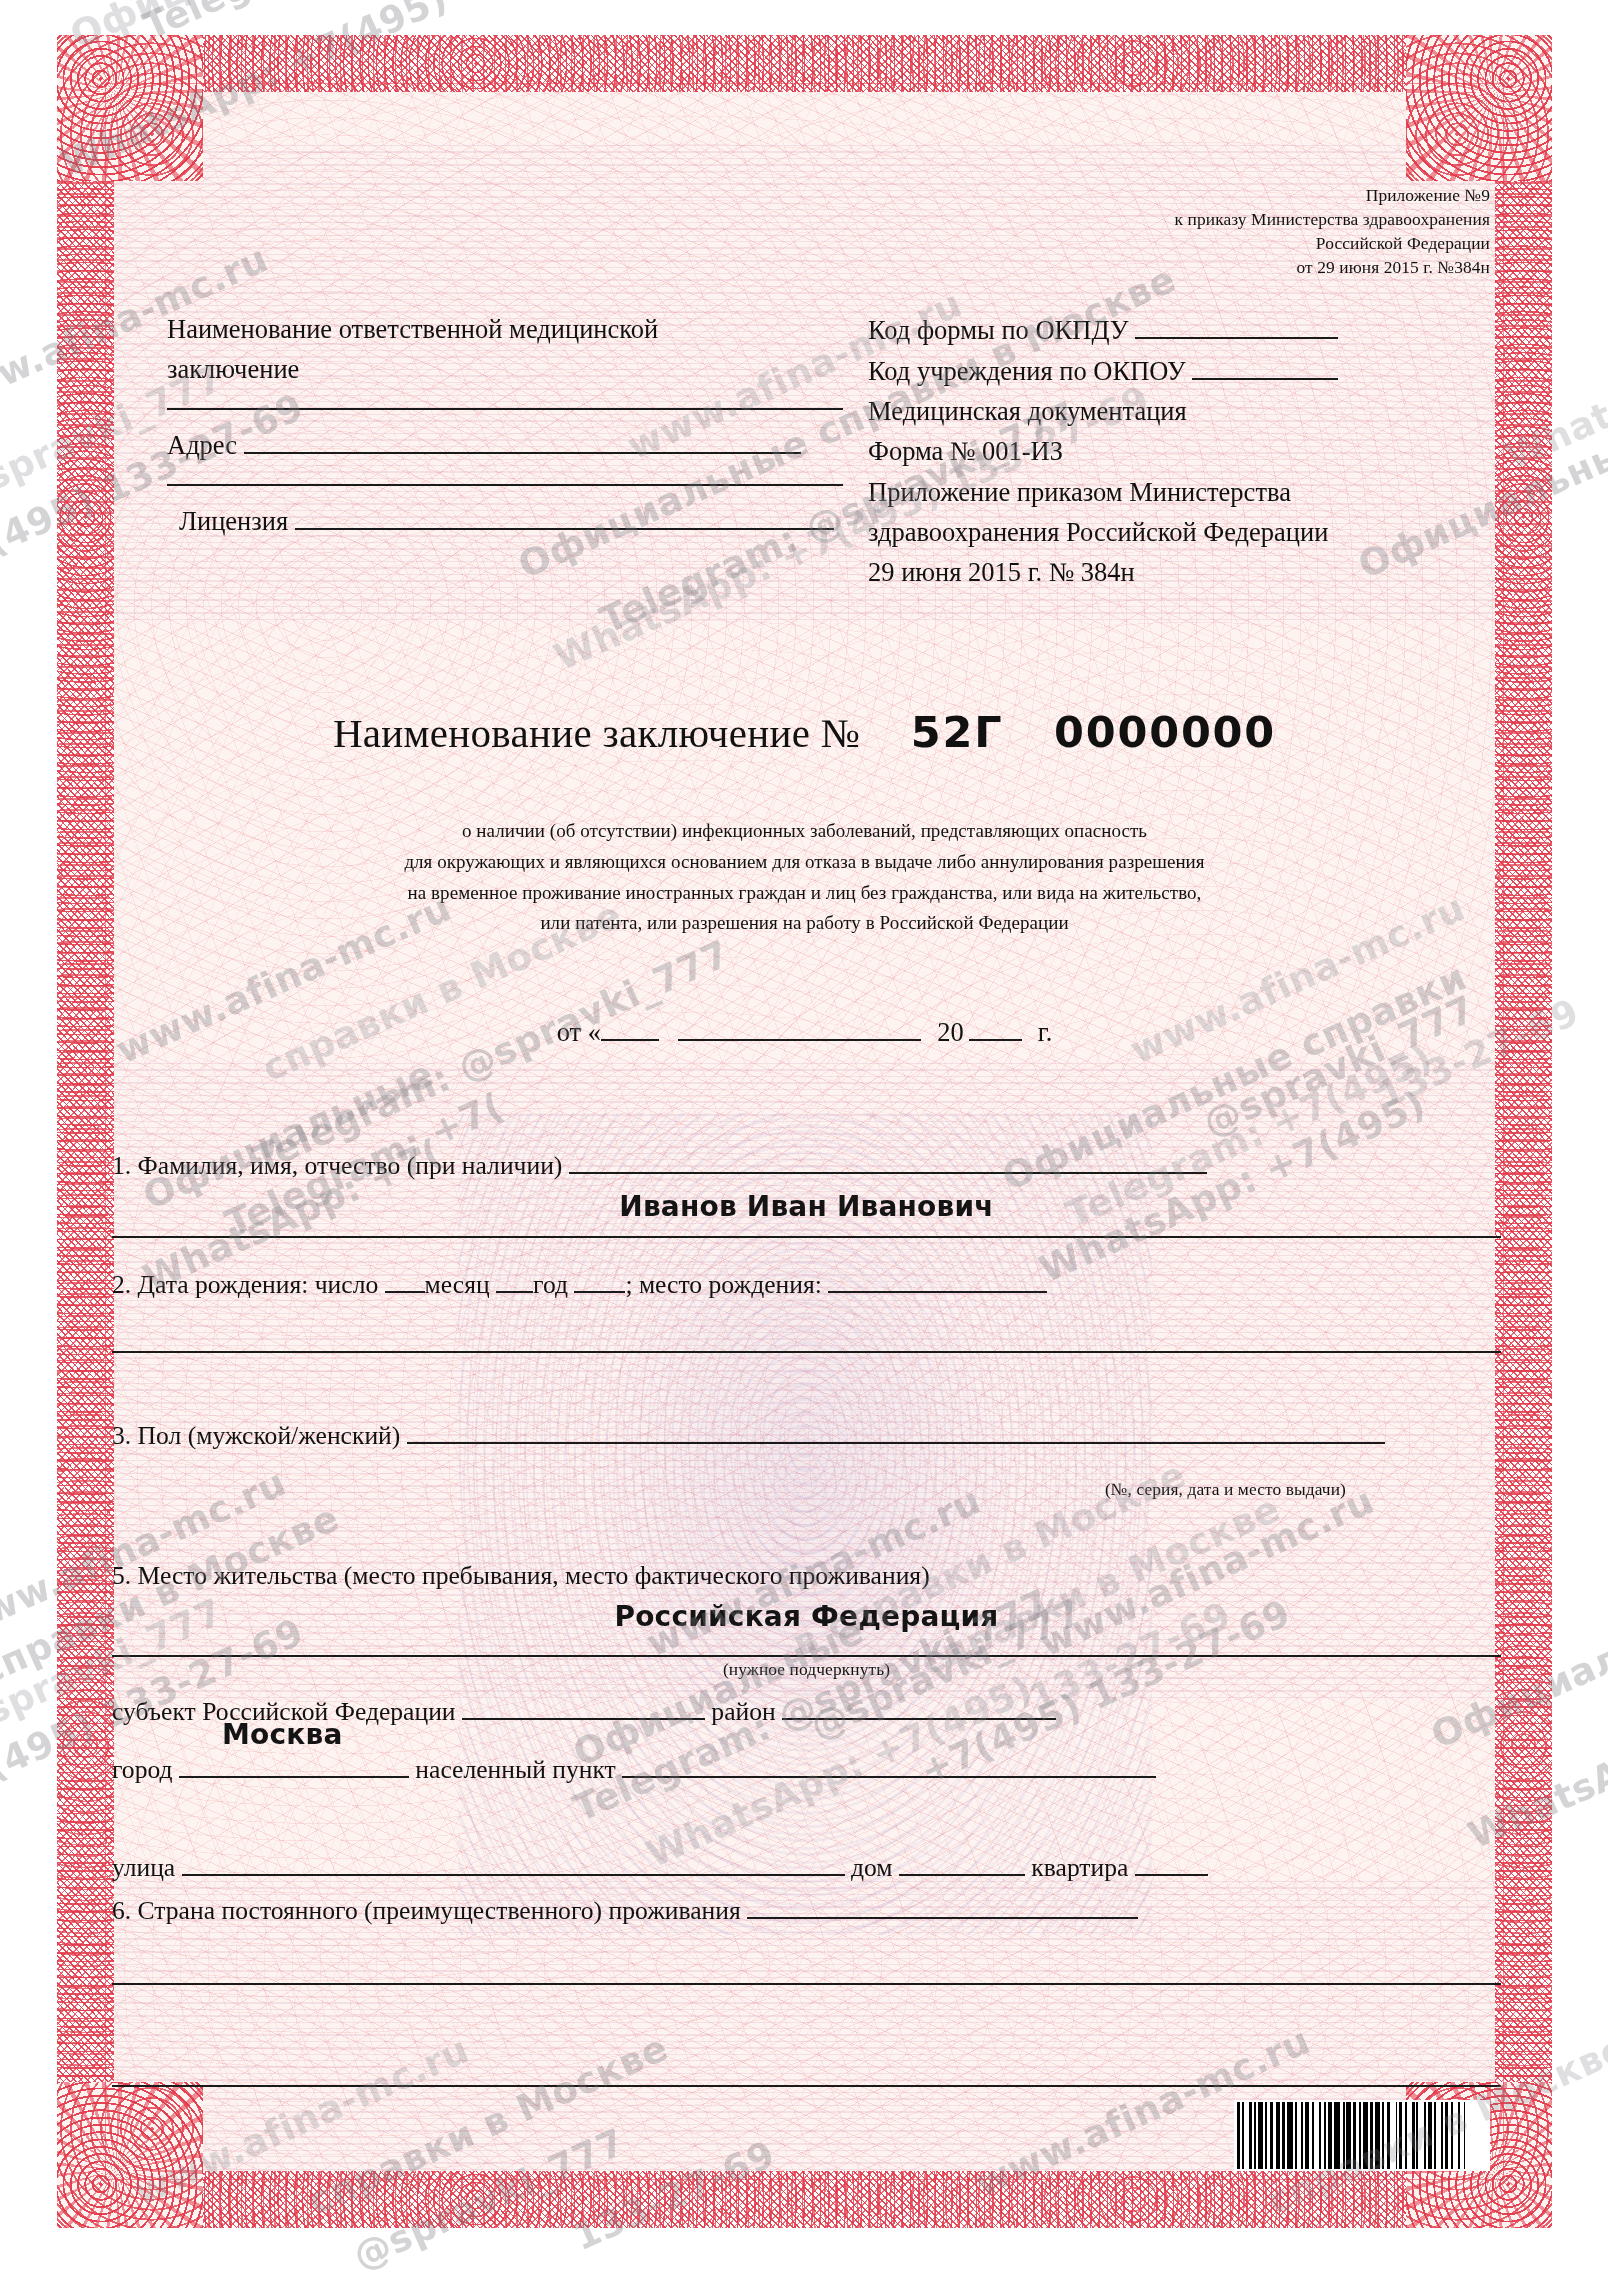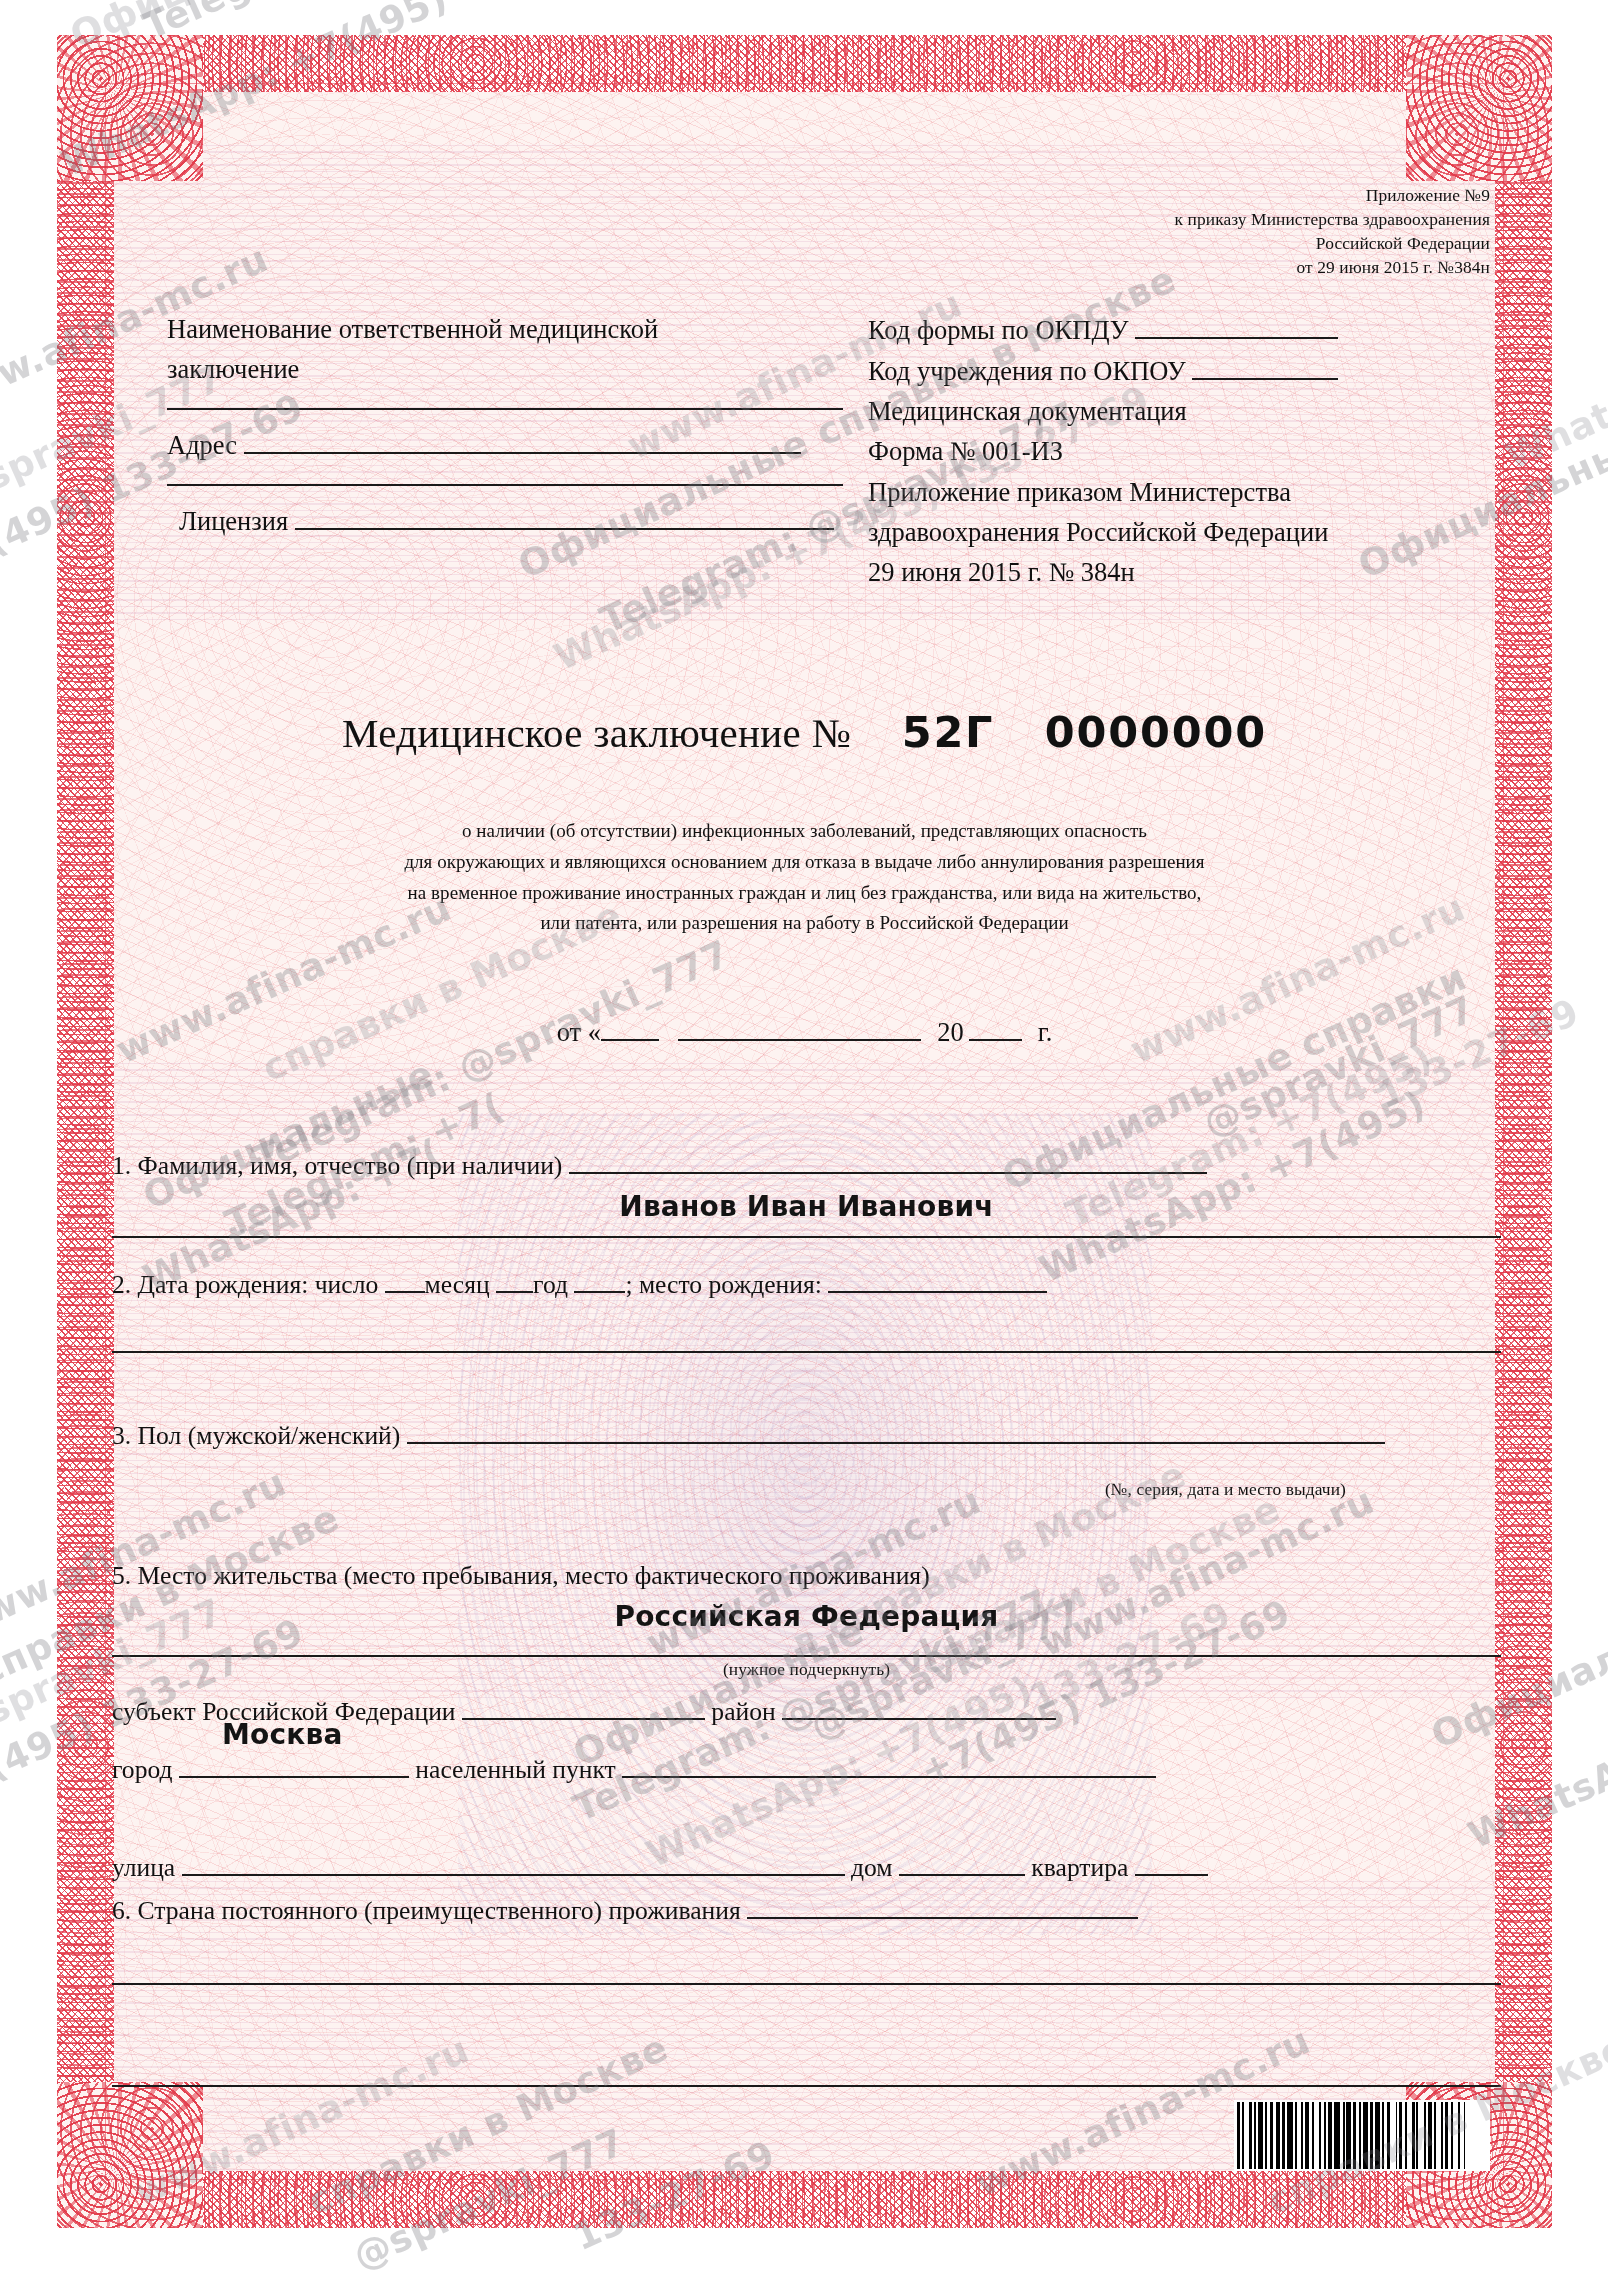--- a/index.html
+++ b/index.html
@@ -235,21 +235,21 @@
       <div>
         <span>Форма №</span>
         <span>001-ИЗ</span>
       </div>
       <div>Приложение приказом Министерства</div>
       <div>здравоохранения Российской Федерации</div>
       <div>29 июня 2015 г.  №  384н</div>
     </div>
 
     <div class="abs title-row">
-      <span>Медицинское заключение</span>
+      <span>Наименование заключение</span>
       <span>№</span>
       <span class="serial" style="margin-left:40px;">52Г</span>
       <span class="serial" style="margin-left:40px;">0000000</span>
     </div>
 
     <div class="abs subtitle">
       <div>о наличии (об отсутствии) инфекционных заболеваний, представляющих опасность</div>
       <div>для окружающих и являющихся основанием для отказа в выдаче либо аннулирования разрешения</div>
       <div>на временное проживание иностранных граждан и лиц без гражданства, или вида на жительство,</div>
       <div>или патента,  или разрешения на работу в Российской Федерации</div>

